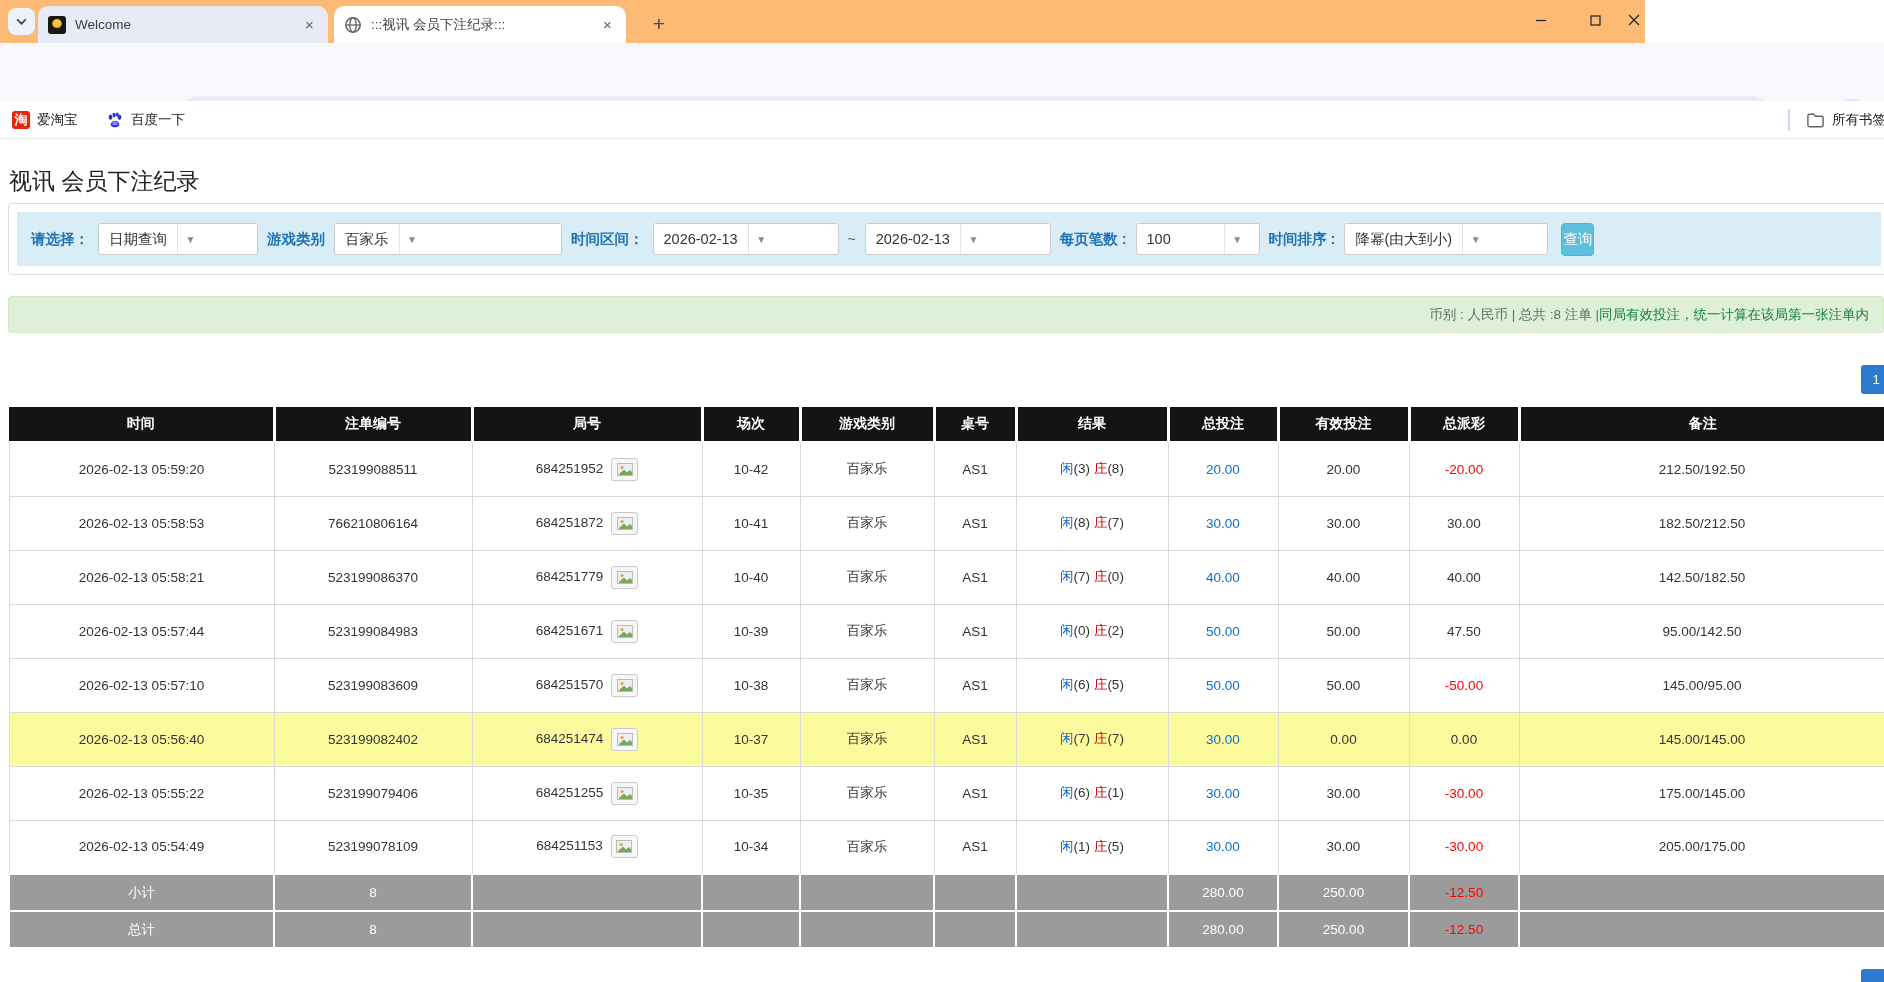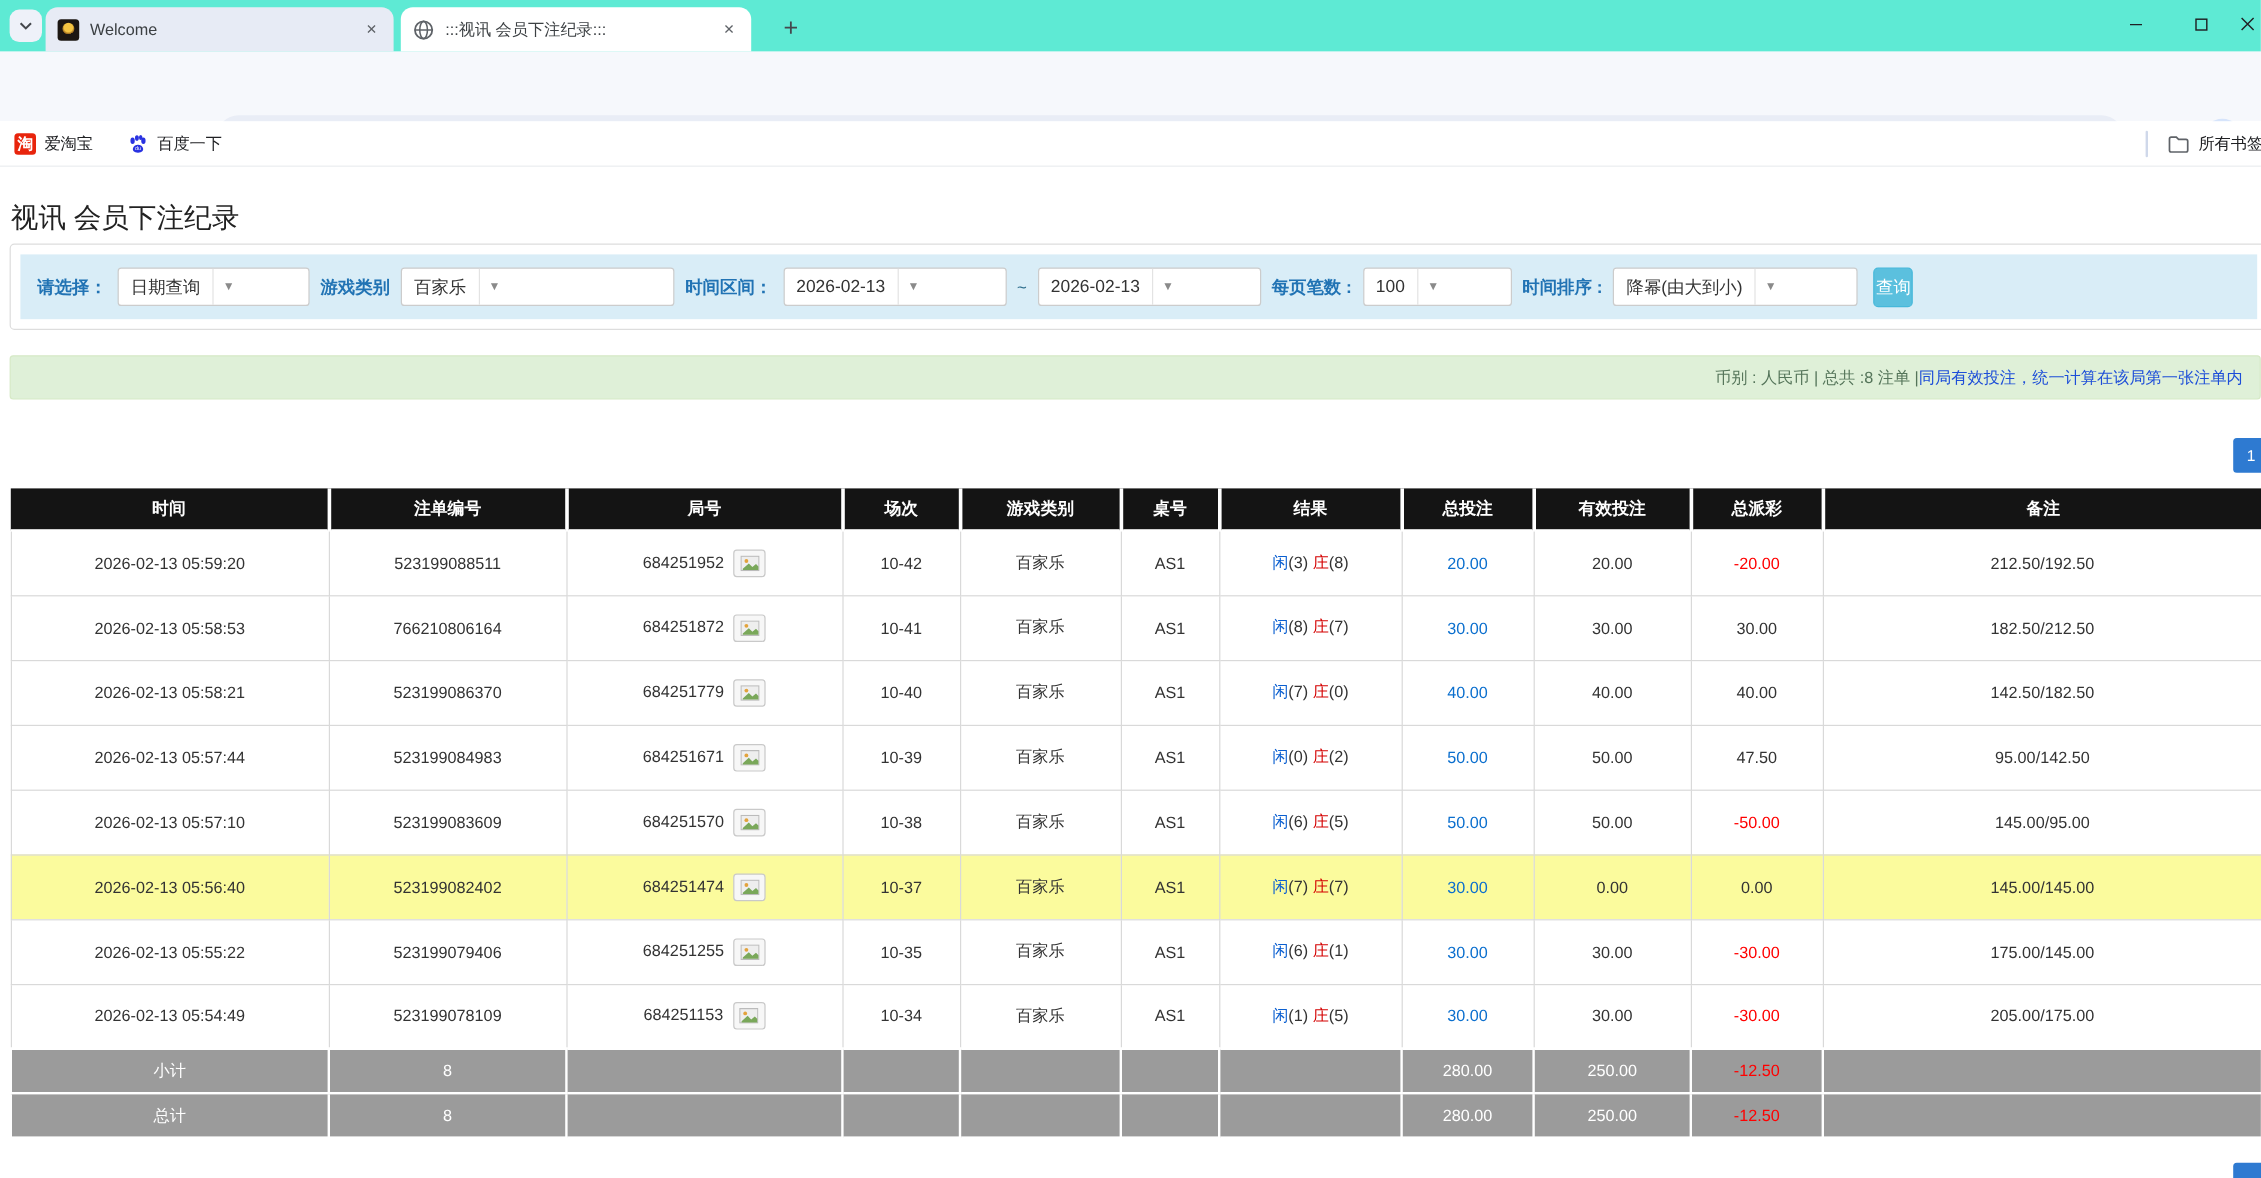--- a/index.html
+++ b/index.html
@@ -1,20 +1,20 @@
 <!DOCTYPE html>
 <html><head>
 <meta charset="utf-8">
 <style>
   * { margin:0; padding:0; box-sizing:border-box; }
   html,body { width:1884px; height:982px; overflow:hidden; background:#fff;
     font-family:"Liberation Sans","DejaVu Sans",sans-serif; }
 
   
-  .tabstrip { position:absolute; top:0; left:0; width:1884px; height:43px; background:#5eead4; }
+  .tabstrip { position:absolute; top:0; left:0; width:1645px; height:43px; background:#fdba74; }
   .tab-search-btn { position:absolute; left:8px; top:8px; width:27px; height:27px; border-radius:8px;
     background:#eef1f9; display:flex; align-items:center; justify-content:center; color:#45484d; }
   .tab { position:absolute; top:6px; height:37px; border-radius:10px 10px 0 0; display:flex;
     align-items:center; padding:0 10px; font-size:13.5px; color:#3c4043; }
   .tab.inactive { left:38px; width:290px; background:#e7ebf5; }
   .tab.active { left:334px; width:292px; background:#fff; }
   .tab .favicon { width:18px; height:18px; margin-right:9px; flex:0 0 auto; }
   .tab .t-label { flex:1; white-space:nowrap; overflow:hidden; }
   .tab .t-close { width:17px; height:17px; border-radius:50%; display:flex; align-items:center;
     justify-content:center; color:#5f6368; font-size:15px; }
@@ -56,31 +56,31 @@
     border:1px solid #ddd; border-radius:4px; background:#fff; padding:8px; }
   .filter-bar { width:100%; height:100%; background:#d9edf7; display:flex; align-items:center;
     padding:0 14px; gap:9px; }
   .f-label { font-size:14.5px; font-weight:bold; color:#2173b4; white-space:nowrap; }
   .sel { background:#fff; border:1px solid #ccc; border-radius:3px; height:32px; display:flex;
     align-items:stretch; font-size:14.5px; color:#333; }
   .sel .sel-val { display:flex; align-items:center; padding:0 10px; white-space:nowrap; }
   .sel .sel-caret { width:26px; display:flex; align-items:center; justify-content:center;
     color:#8a8a8a; font-size:10px; border-left:1px solid #e3e3e3; }
   .w-select { width:160px; } .w-game { width:228px; } .w-date { width:186px; }
-  .w-size { width:124px; } .w-sort { width:204px; }
+  .w-size { width:124px;gap:43px; } .w-sort { width:204px; }
   .tilde { color:#31708f; font-size:14px; }
   .search-btn { height:33px; padding:0 1px; background:#5bc0de; color:#fff; border:1px solid #46b8da;
     border-radius:4px; font-size:14.5px; margin-left:4px;
     font-family:"Liberation Sans","DejaVu Sans",sans-serif; }
 
   .summary-bar { position:absolute; left:8px; top:157px; width:1876px; height:37px; background:#dff0d8;
     border:1px solid #d6e9c6; border-radius:3px; display:flex; align-items:center;
     justify-content:flex-end; padding:0 14px 0 16px; }
   .summary-text { font-size:13.5px; color:#55755a; }
-  .notice-text { font-size:13.5px; color:#1d4ed8; }
+  .notice-text { font-size:13.5px; color:#15803d; }
 
   .page-btn { position:absolute; width:30px; height:29px; background:#2e7ad1; color:#fff;
     border-radius:3px; font-size:13px; display:flex; align-items:center; justify-content:center; }
   .page-btn.top { left:1861px; top:226px; }
   .page-btn.bottom { left:1861px; top:830px; height:30px; }
 
   table.bet { position:absolute; left:8px; top:268px; width:1876px; border-collapse:collapse;
     table-layout:fixed; }
   table.bet th { background:#141414; color:#fff; font-size:14px; font-weight:bold; height:35px;
     border-right:3px solid #fff; border-bottom:2px solid #fff; }

